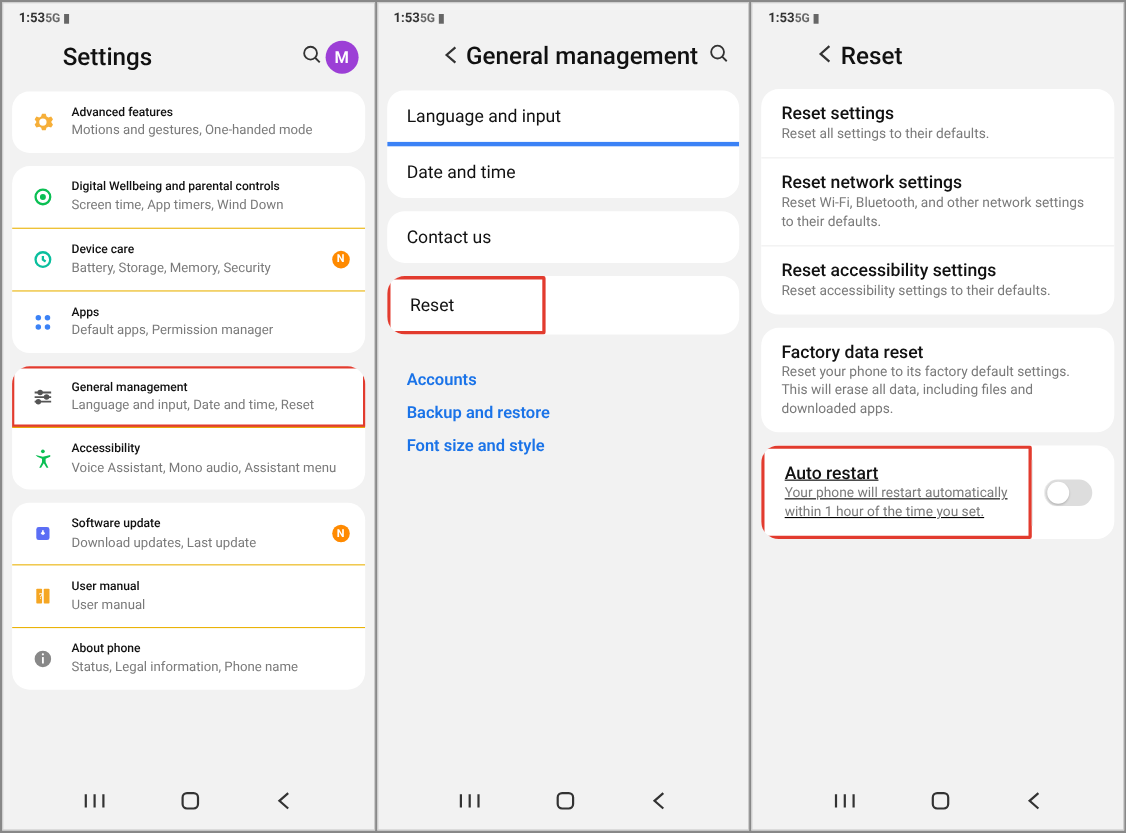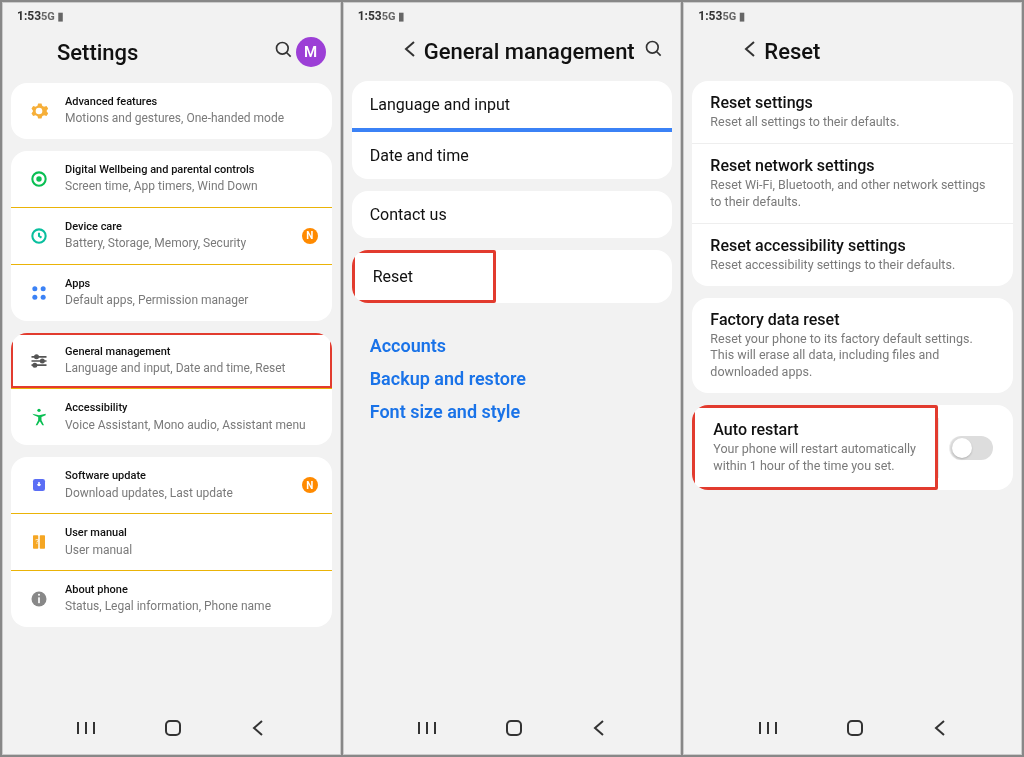--- a/index.html
+++ b/index.html
@@ -71,29 +71,29 @@
     margin-left:6px;
   }
   .highlight { outline:3px solid #e23b2e; outline-offset:-2px; border-radius:2px; }
   .highlight-box { border:3px solid #e23b2e; border-radius:2px; }
 
   .simple-item { padding:14px 18px; font-size:16px; color:#111; cursor:pointer; }
   .simple-item + .simple-item { border-top:4px solid #3b82f6; }
 
   .section-plain { padding:14px 18px 6px; }
   .section-plain-title { font-size:16px; color:#111; margin-bottom:10px; }
-  .link-item { font-size:18px; color:#1a73e8; font-weight:600; padding:6px 0; cursor:pointer; }
+  .link-item { font-size:15px; color:#1a73e8; font-weight:600; padding:6px 0; cursor:pointer; }
 
   .reset-item { padding:12px 18px; cursor:pointer; }
   .reset-item + .reset-item { border-top:1px solid #eee; }
   .reset-title { font-size:16px; color:#111; font-weight:500; }
   .reset-sub { font-size:12.5px; color:#7a7a7a; margin-top:2px; line-height:1.35; }
 
   .toggle-row { display:flex; align-items:center; }
-  .toggle-row .reset-item { flex:1; }
+  .toggle-row .reset-item { flex:1;text-decoration:underline; }
   .toggle {
     width:44px; height:24px; border-radius:12px; background:#ddd;
     position:relative; margin:0 14px 0 0; flex-shrink:0;
     border-left:1px solid #eee; 
   }
   .toggle::after {
     content:''; position:absolute; width:20px; height:20px; border-radius:50%;
     background:#fff; top:2px; left:2px; box-shadow:0 1px 2px rgba(0,0,0,.2);
   }
   .toggle-wrap { border-left:1px solid #e8e8e8; padding:18px 6px 18px 10px;}

